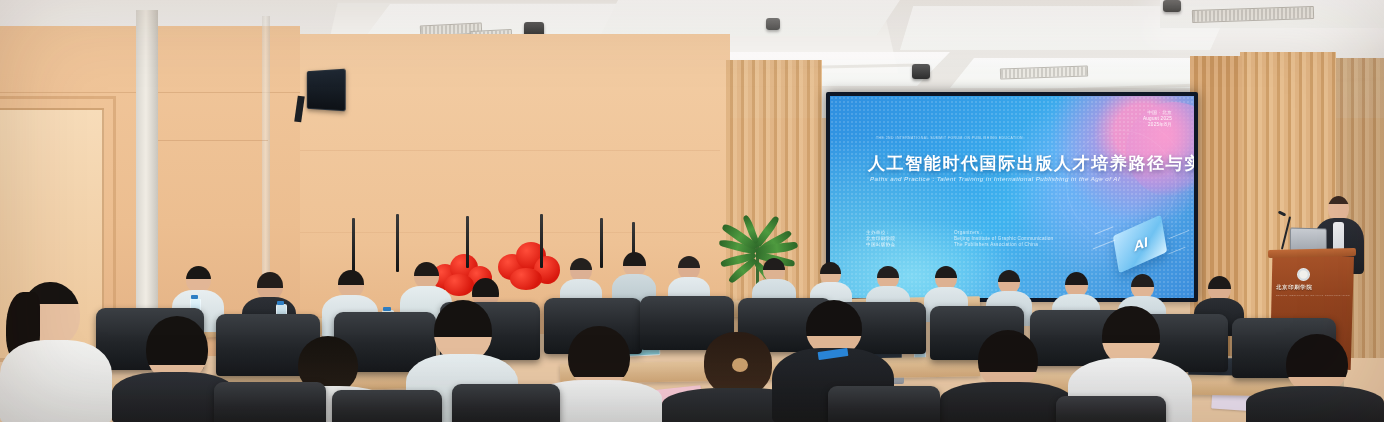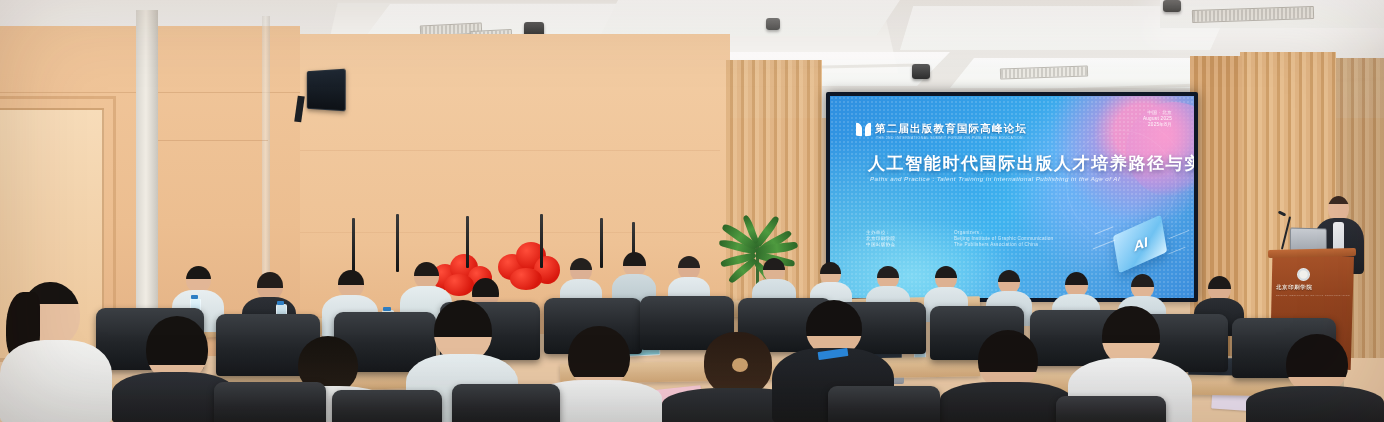--- a/index.html
+++ b/index.html
@@ -197,24 +197,20 @@
   <div class="screen" style="left:830px;top:96px;width:364px;height:202px;">
     <div class="scr-dots"></div>
 
     <div class="scr-wave" style="right:-28px;top:6px;width:96px;height:96px;
         background:radial-gradient(circle at 40% 35%,rgba(248,156,208,.95),rgba(210,140,220,.35) 62%,rgba(255,255,255,0) 72%);border:none;"></div>
     <div class="scr-wave" style="right:18px;top:34px;width:108px;height:108px;opacity:.35;"></div>
     <div class="scr-wave" style="right:6px;top:22px;width:130px;height:130px;opacity:.22;"></div>
     <div class="glare" style="left:-40px;top:120px;width:240px;height:120px;
         background:radial-gradient(ellipse at 50% 50%,rgba(160,235,250,.55),rgba(255,255,255,0) 68%);"></div>
 
-    <div class="scr-logo" style="left:26px;top:26px;">
-      <span class="scr-logo-mark"></span>
-      <span class="scr-logo-cn">第二届出版教育国际高峰论坛</span>
-    </div>
     <div class="scr-logo-en" style="left:46px;top:40px;">THE 2ND INTERNATIONAL SUMMIT FORUM ON PUBLISHING EDUCATION</div>
 
     <div class="scr-title" style="left:38px;top:56px;">人工智能时代国际出版人才培养路径与实践</div>
     <div class="scr-sub" style="left:40px;top:79px;">Paths and Practice：Talent Training in International Publishing in the Age of AI</div>
 
     <div class="scr-org" style="left:36px;top:134px;white-space:pre-line;">主办单位：
 北京印刷学院
 中国出版协会</div>
     <div class="scr-org" style="left:124px;top:134px;white-space:pre-line;opacity:.82;">Organizers：
 Beijing Institute of Graphic Communication

